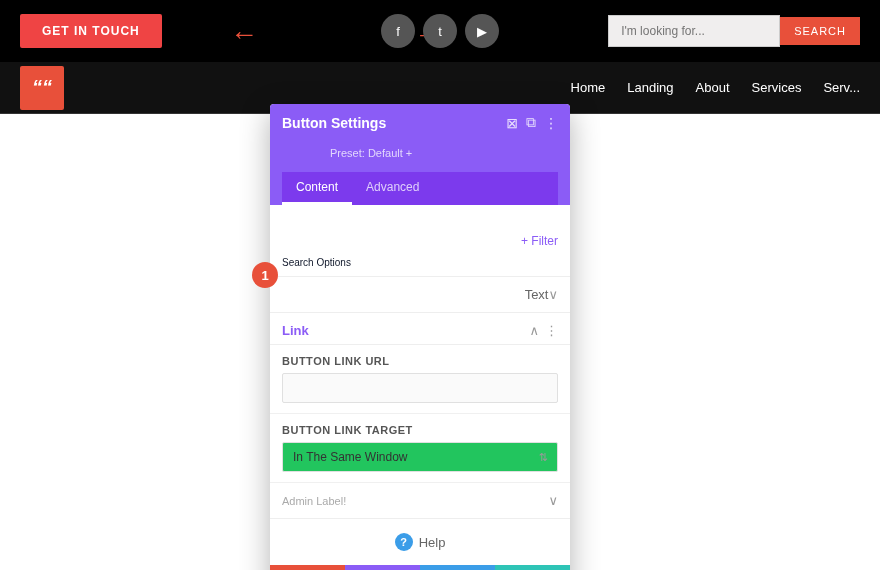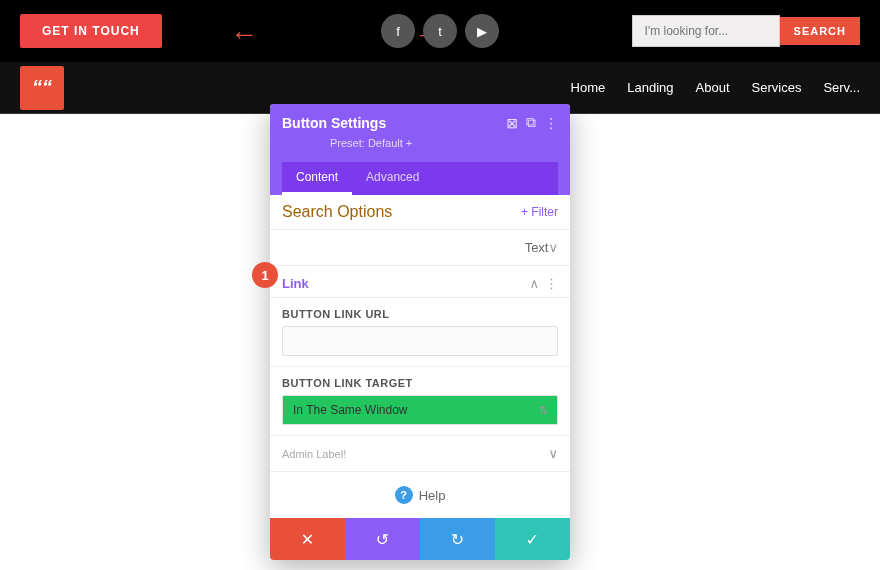--- a/index.html
+++ b/index.html
@@ -74,30 +74,30 @@
       display: flex;
       align-items: center;
       gap: 0;
     }
     .search-input {
       background: #f0eeee;
       border: 1px solid #ccc;
       padding: 8px 12px;
       font-size: 12px;
       color: #999;
-      width: 148px;
+      width: 172px;
       outline: none;
     }
     .search-btn {
       background: #e8503a;
       color: #fff;
       border: none;
       padding: 8px 14px;
       font-size: 11px;
-      font-weight: 700;
+      font-weight: 400;
       letter-spacing: 1px;
       text-transform: uppercase;
       cursor: pointer;
     }
 
     
     .second-bar {
       background: #111;
       height: 52px;
       display: flex;
@@ -156,21 +156,21 @@
     }
 
     .panel-header {
       background: #8b5cf6;
       padding: 10px 12px 0 12px;
     }
     .panel-title-row {
       display: flex;
       align-items: center;
       justify-content: space-between;
-      margin-bottom: 6px;
+      margin-bottom: 16px;
     }
     .panel-title {
       color: #fff;
       font-size: 14px;
       font-weight: 700;
     }
     .panel-header-icons {
       display: flex;
       gap: 8px;
       align-items: center;
@@ -209,22 +209,23 @@
     }
 
     .search-options-row {
       display: flex;
       align-items: center;
       justify-content: space-between;
       padding: 8px 12px;
       border-bottom: 1px solid #eee;
     }
     .search-options-text {
-      color: #a16207;
-      font-size: 16px;
+      color: #0f172a;
+      font-size: 10px;
+      margin-top: 44px;
     }
     .filter-btn {
       color: #8b5cf6;
       font-size: 12px;
       cursor: pointer;
       display: flex;
       align-items: center;
       gap: 3px;
       background: none;
       border: none;

